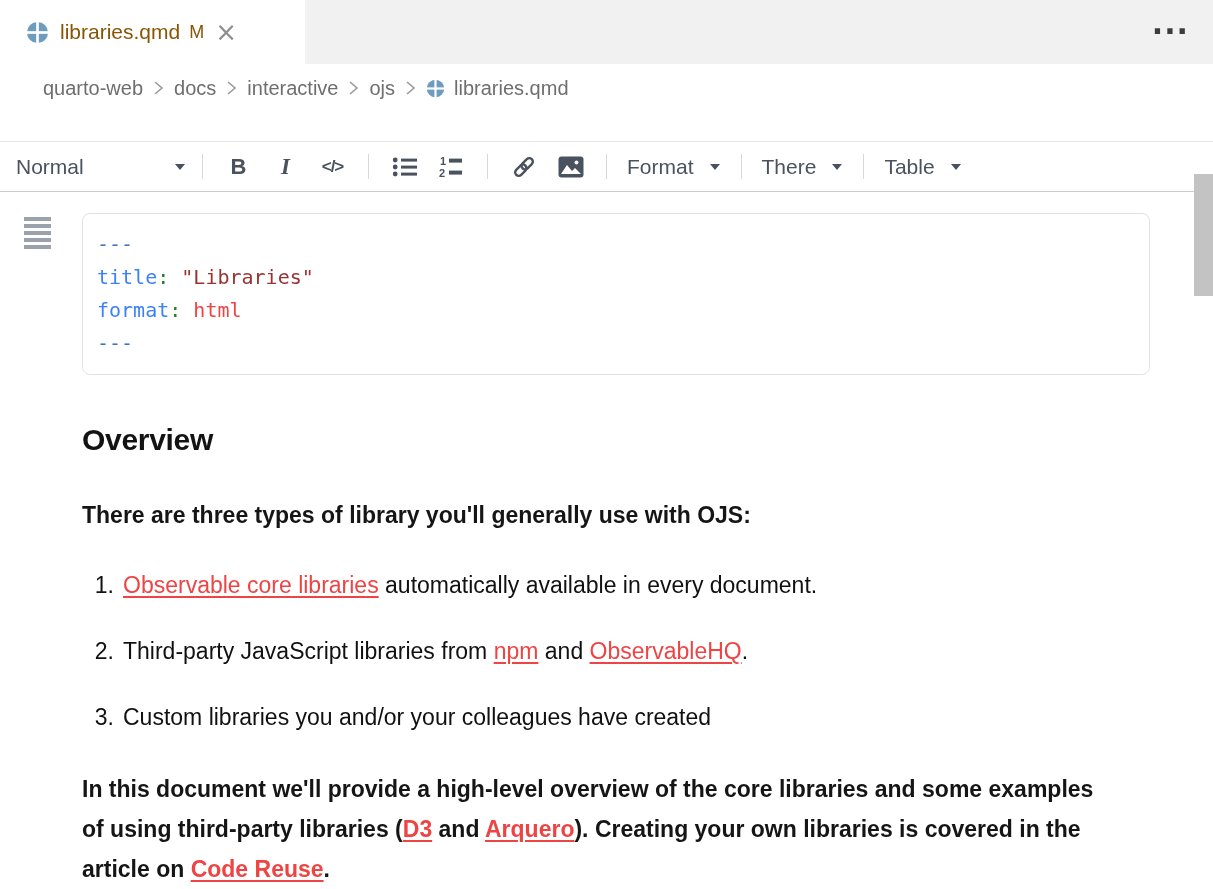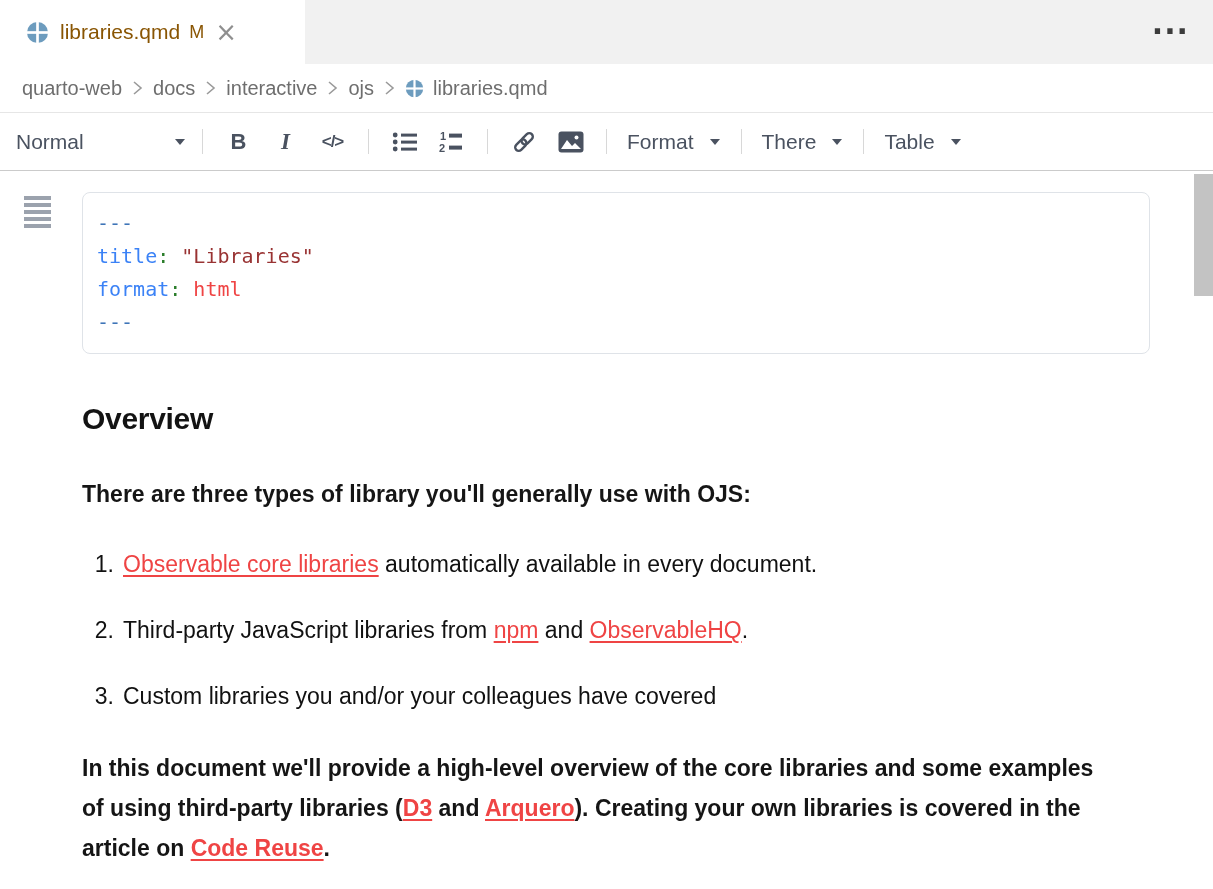--- a/index.html
+++ b/index.html
@@ -13,29 +13,29 @@
   .tabbar { height:64px; background:#f1f1f1; display:flex; align-items:stretch; position:relative; }
   .tab { width:305px; background:#fff; display:flex; align-items:center; padding:0 14px 0 26px; cursor:pointer; }
   .quarto-icon { width:23px; height:23px; flex:none; }
   .tab-title { color:#895503; font-size:21px; margin-left:11px; white-space:nowrap; }
   .tab-badge { color:#895503; font-size:18px; margin-left:9px; }
   .tab-close { color:#8f8f8f; font-size:26px; line-height:1; margin-left:11px; font-family:"DejaVu Sans", sans-serif; cursor:pointer; }
   .overflow-btn { position:absolute; right:24px; top:50%; transform:translateY(-50%);
     color:#3c3c3c; font-size:30px; letter-spacing:1px; cursor:pointer; line-height:0.4; font-weight:bold; font-family:"DejaVu Sans", sans-serif; }
 
   
-  .breadcrumb { height:48px; display:flex; align-items:center; padding-left:22px; font-size:20px; color:#6e6e6e; background:#fff; }
+  .breadcrumb { height:48px; display:flex; align-items:center; padding-left:43px; font-size:20px; color:#6e6e6e; background:#fff; }
   .crumb { cursor:pointer; white-space:nowrap; }
   .crumb-sep { margin:0 9px; display:flex; align-items:center; }
   .crumb-file { display:flex; align-items:center; cursor:pointer; }
   .crumb-file .quarto-icon { width:19px; height:19px; margin-right:9px; }
 
   
-  .toolbar { height:59px; border-top:1px solid #e6e6e6; border-bottom:1px solid #cbcbcb;
-    display:flex; align-items:center; padding-left:16px; color:#4a5260; }
+  .toolbar { height:51px; border-top:1px solid #e6e6e6; border-bottom:1px solid #cbcbcb;
+    display:flex; align-items:center; padding-left:16px; color:#4a5260;margin-top:29px; }
   .para-style { width:174px; display:flex; align-items:center; justify-content:space-between;
     font-size:21px; cursor:pointer; padding-right:4px; }
   .tb-sep { width:1px; height:25px; background:#d8d8d8; margin:0 12px; }
   .tb-btn { min-width:47px; height:42px; display:flex; align-items:center; justify-content:center; cursor:pointer; }
   .btn-bold { font-weight:700; font-size:22px; }
   .btn-italic { font-family:"Liberation Serif", serif; font-style:italic; font-weight:600; font-size:23px; }
   .btn-code { font-weight:700; font-size:17px; letter-spacing:-1px; }
   .tb-menu { display:flex; align-items:center; font-size:21px; cursor:pointer; margin:0 8px; }
   .tb-menu .caret { margin-left:15px; }
   .caret { width:12px; height:8px; }
@@ -211,21 +211,21 @@
       <div class="num-item">
         <span class="num-marker">1.</span>
         <span><a class="link">Observable core libraries</a><span> automatically available in every document.</span></span>
       </div>
       <div class="num-item">
         <span class="num-marker">2.</span>
         <span><span>Third-party JavaScript libraries from </span><a class="link">npm</a><span> and </span><a class="link">ObservableHQ</a><span>.</span></span>
       </div>
       <div class="num-item">
         <span class="num-marker">3.</span>
-        <span>Custom libraries you and/or your colleagues have covered</span>
+        <span>Custom libraries you and/or your colleagues have created</span>
       </div>
     </div>
 
     <p class="para closing"><span>In this document we'll provide a high-level overview of the core libraries and some examples of using third-party libraries (</span><a class="link">D3</a><span> and </span><a class="link">Arquero</a><span>). Creating your own libraries is covered in the article on </span><a class="link">Code Reuse</a><span>.</span></p>
   </div>
 
   <div class="scroll-thumb"></div>
 </div>
 
 </body></html>

